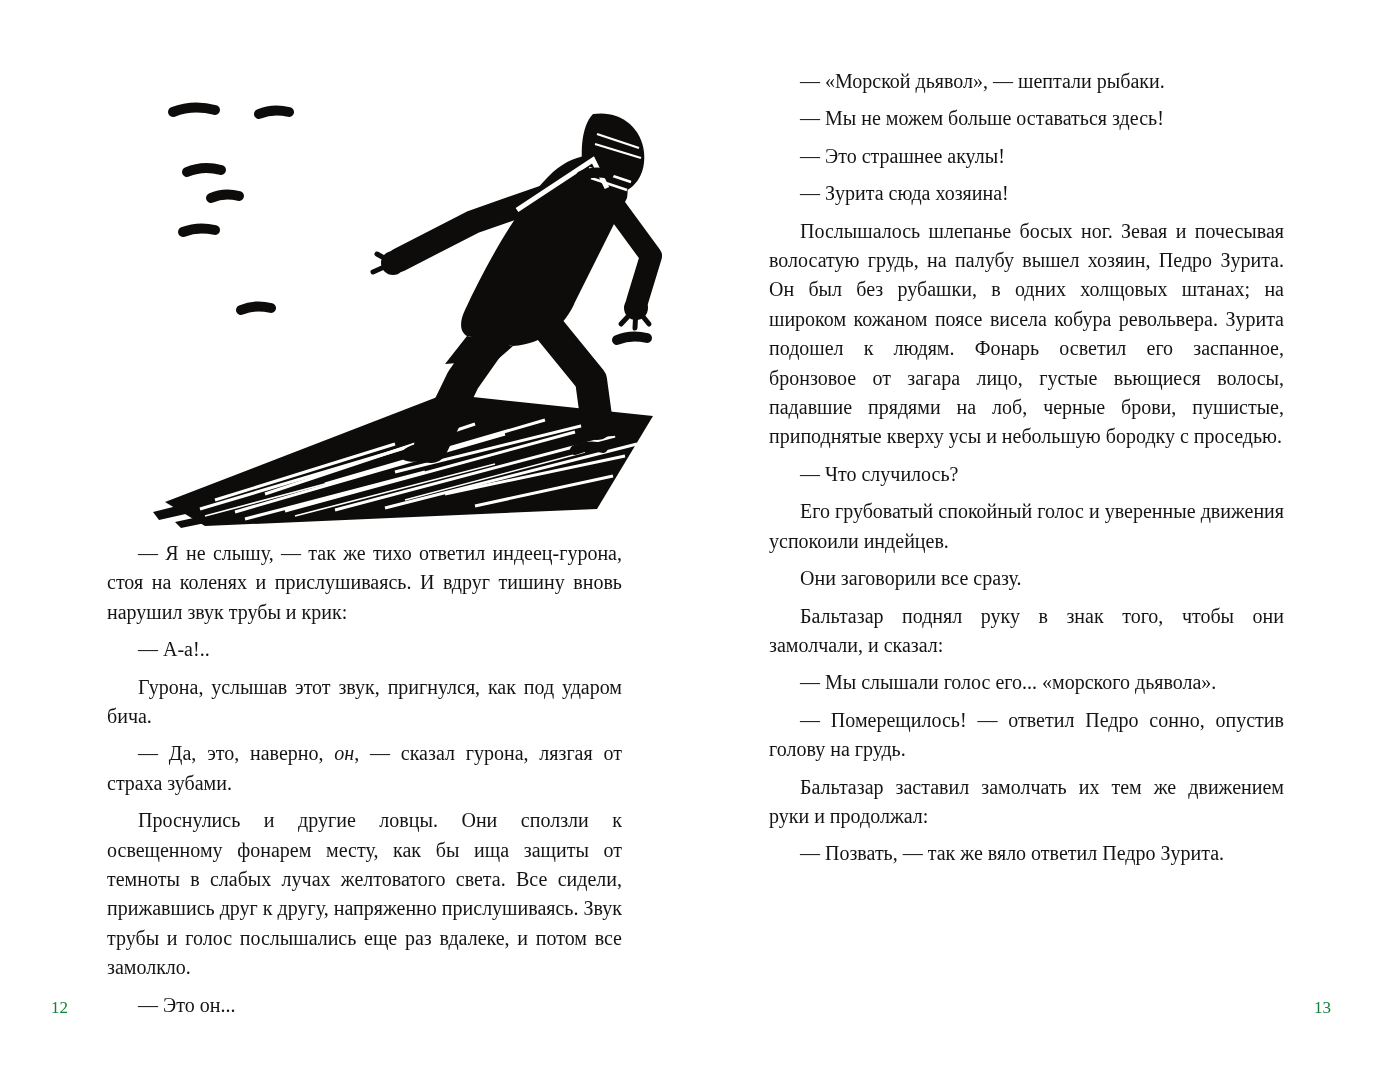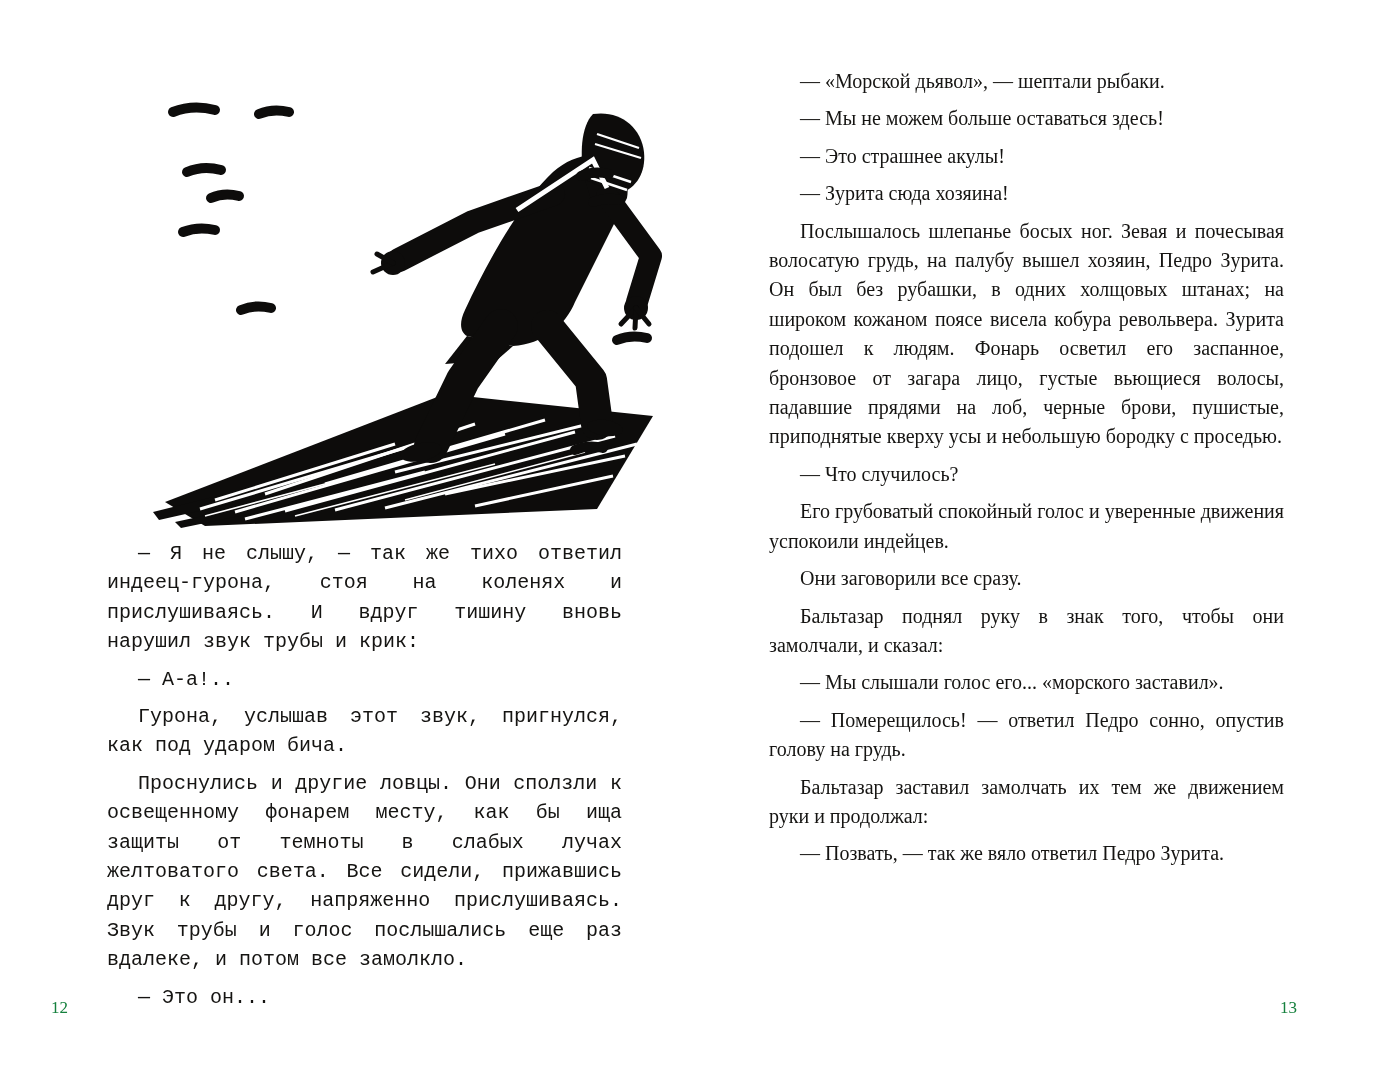--- a/index.html
+++ b/index.html
@@ -25,36 +25,36 @@
   }
   .illustration svg { width: 100%; height: 100%; display: block; }
 
   .text-col {
     position: absolute;
     width: 531px;
     font-size: 20px;
     line-height: 29.4px;
     text-align: justify;
   }
-  .text-left  { left: 99px;  top: 531px; font-family: Liberation Mono, monospace; }
+  .text-left  { left: 99px;  top: 531px; }
   .text-right { left: 761px; top: 59px;  }
 
   .para {
     margin: 8px;
     text-indent: 31px;
   }
   .para em { font-style: italic; }
 
   .pagenum {
     position: absolute;
     font-size: 17px;
     color: #15803d;
   }
   .pagenum-left  { left: 51px;   top: 998px; }
-  .pagenum-right { left: 1280px; top: 998px; }
+  .pagenum-right { left: 1314px; top: 998px; }
 </style>
 </head>
 <body>
 
 <div class="spread">
 
   <figure class="illustration">
     <svg viewBox="0 0 556 466" xmlns="http://www.w3.org/2000/svg">
 
       <g>
@@ -149,37 +149,38 @@
         <path d="M472 276 q 14 -6 30 -2"></path>
         <path d="M430 386 q 13 -6 28 -2"></path>
       </g>
     </svg>
   </figure>
 
   <div class="text-col text-left">
     <p class="para">— Я не слышу, — так же тихо ответил индеец-гурона, стоя на коленях и прислушиваясь. И вдруг тишину вновь нарушил звук трубы и крик:</p>
     <p class="para">— А-а!..</p>
     <p class="para">Гурона, услышав этот звук, пригнулся, как под ударом бича.</p>
+    <p class="para"><span>— Да, это, наверно, </span><em>он</em><span>, — сказал гурона, лязгая от страха зубами.</span></p>
     <p class="para">Проснулись и другие ловцы. Они сползли к освещенному фонарем месту, как бы ища защиты от темноты в слабых лучах желтоватого света. Все сидели, прижавшись друг к другу, напряженно прислушиваясь. Звук трубы и голос послышались еще раз вдалеке, и потом все замолкло.</p>
     <p class="para">— Это он...</p>
   </div>
 
   <div class="pagenum pagenum-left">12</div>
 
   <div class="text-col text-right">
     <p class="para">— «Морской дьявол», — шептали рыбаки.</p>
     <p class="para">— Мы не можем больше оставаться здесь!</p>
     <p class="para">— Это страшнее акулы!</p>
     <p class="para">— Зурита сюда хозяина!</p>
     <p class="para">Послышалось шлепанье босых ног. Зевая и почесывая волосатую грудь, на палубу вышел хозяин, Педро Зурита. Он был без рубашки, в одних холщовых штанах; на широком кожаном поясе висела кобура револьвера. Зурита подошел к людям. Фонарь осветил его заспанное, бронзовое от загара лицо, густые вьющиеся волосы, падавшие прядями на лоб, черные брови, пушистые, приподнятые кверху усы и небольшую бородку с проседью.</p>
     <p class="para">— Что случилось?</p>
     <p class="para">Его грубоватый спокойный голос и уверенные движения успокоили индейцев.</p>
     <p class="para">Они заговорили все сразу.</p>
     <p class="para">Бальтазар поднял руку в знак того, чтобы они замолчали, и сказал:</p>
-    <p class="para">— Мы слышали голос его... «морского заставил».</p>
+    <p class="para">— Мы слышали голос его... «морского дьявола».</p>
     <p class="para">— Померещилось! — ответил Педро сонно, опустив голову на грудь.</p>
     <p class="para">Бальтазар заставил замолчать их тем же движением руки и продолжал:</p>
     <p class="para">— Позвать, — так же вяло ответил Педро Зурита.</p>
   </div>
 
   <div class="pagenum pagenum-right">13</div>
 
 </div>
 
 </body></html>

